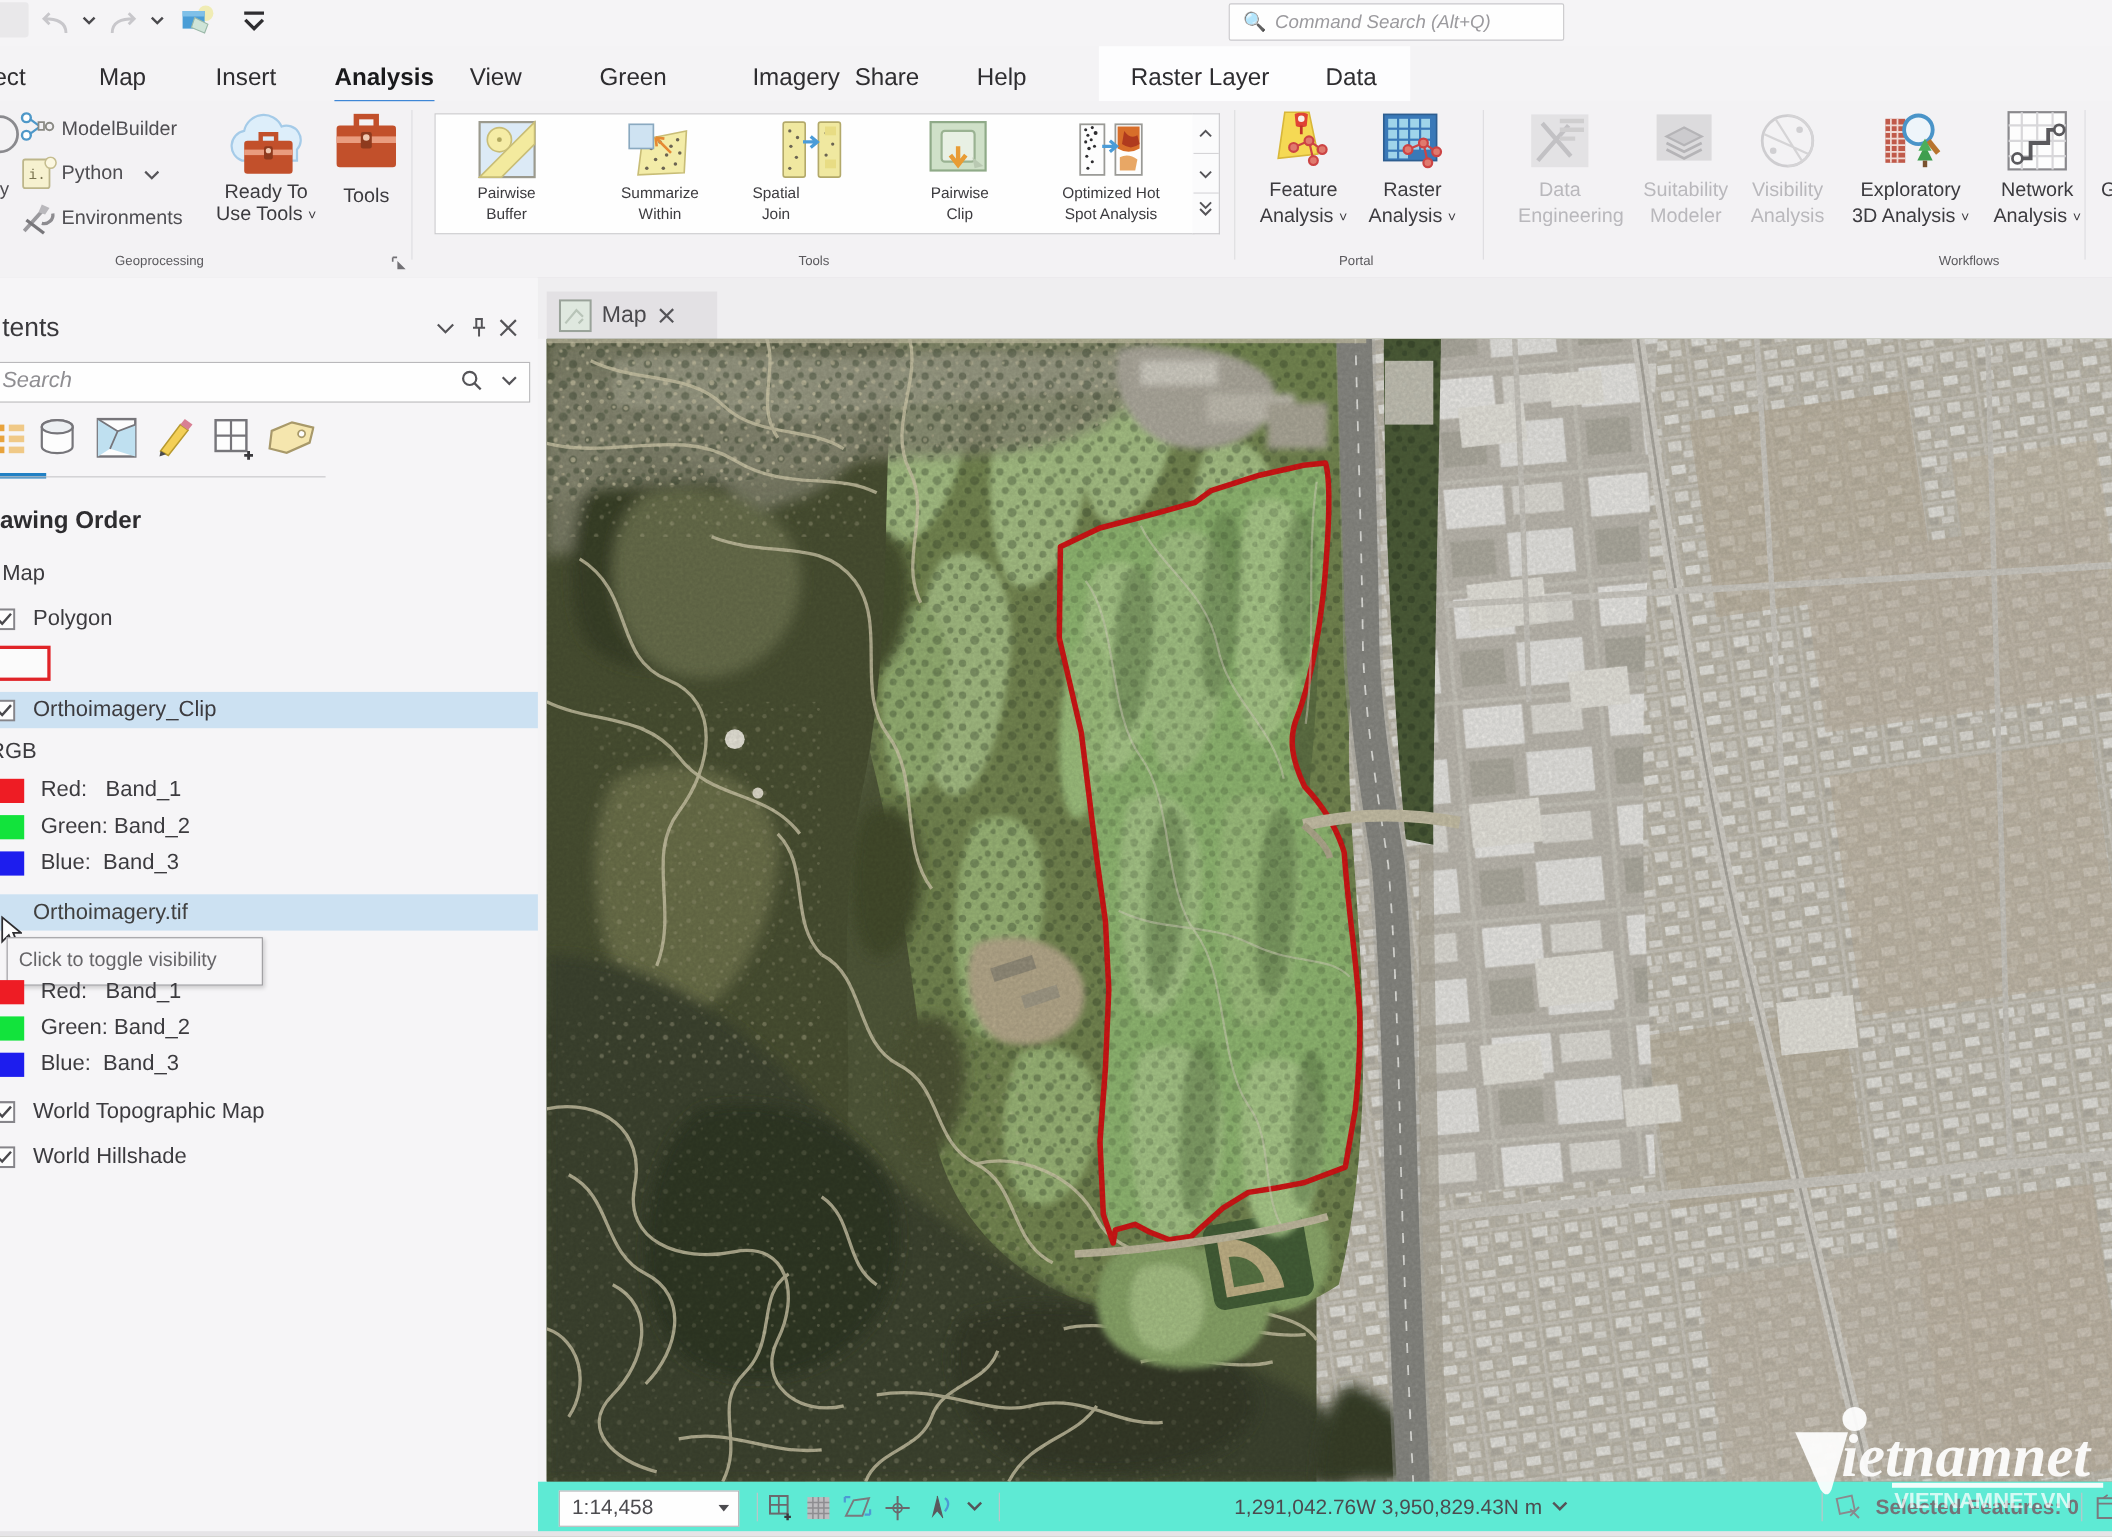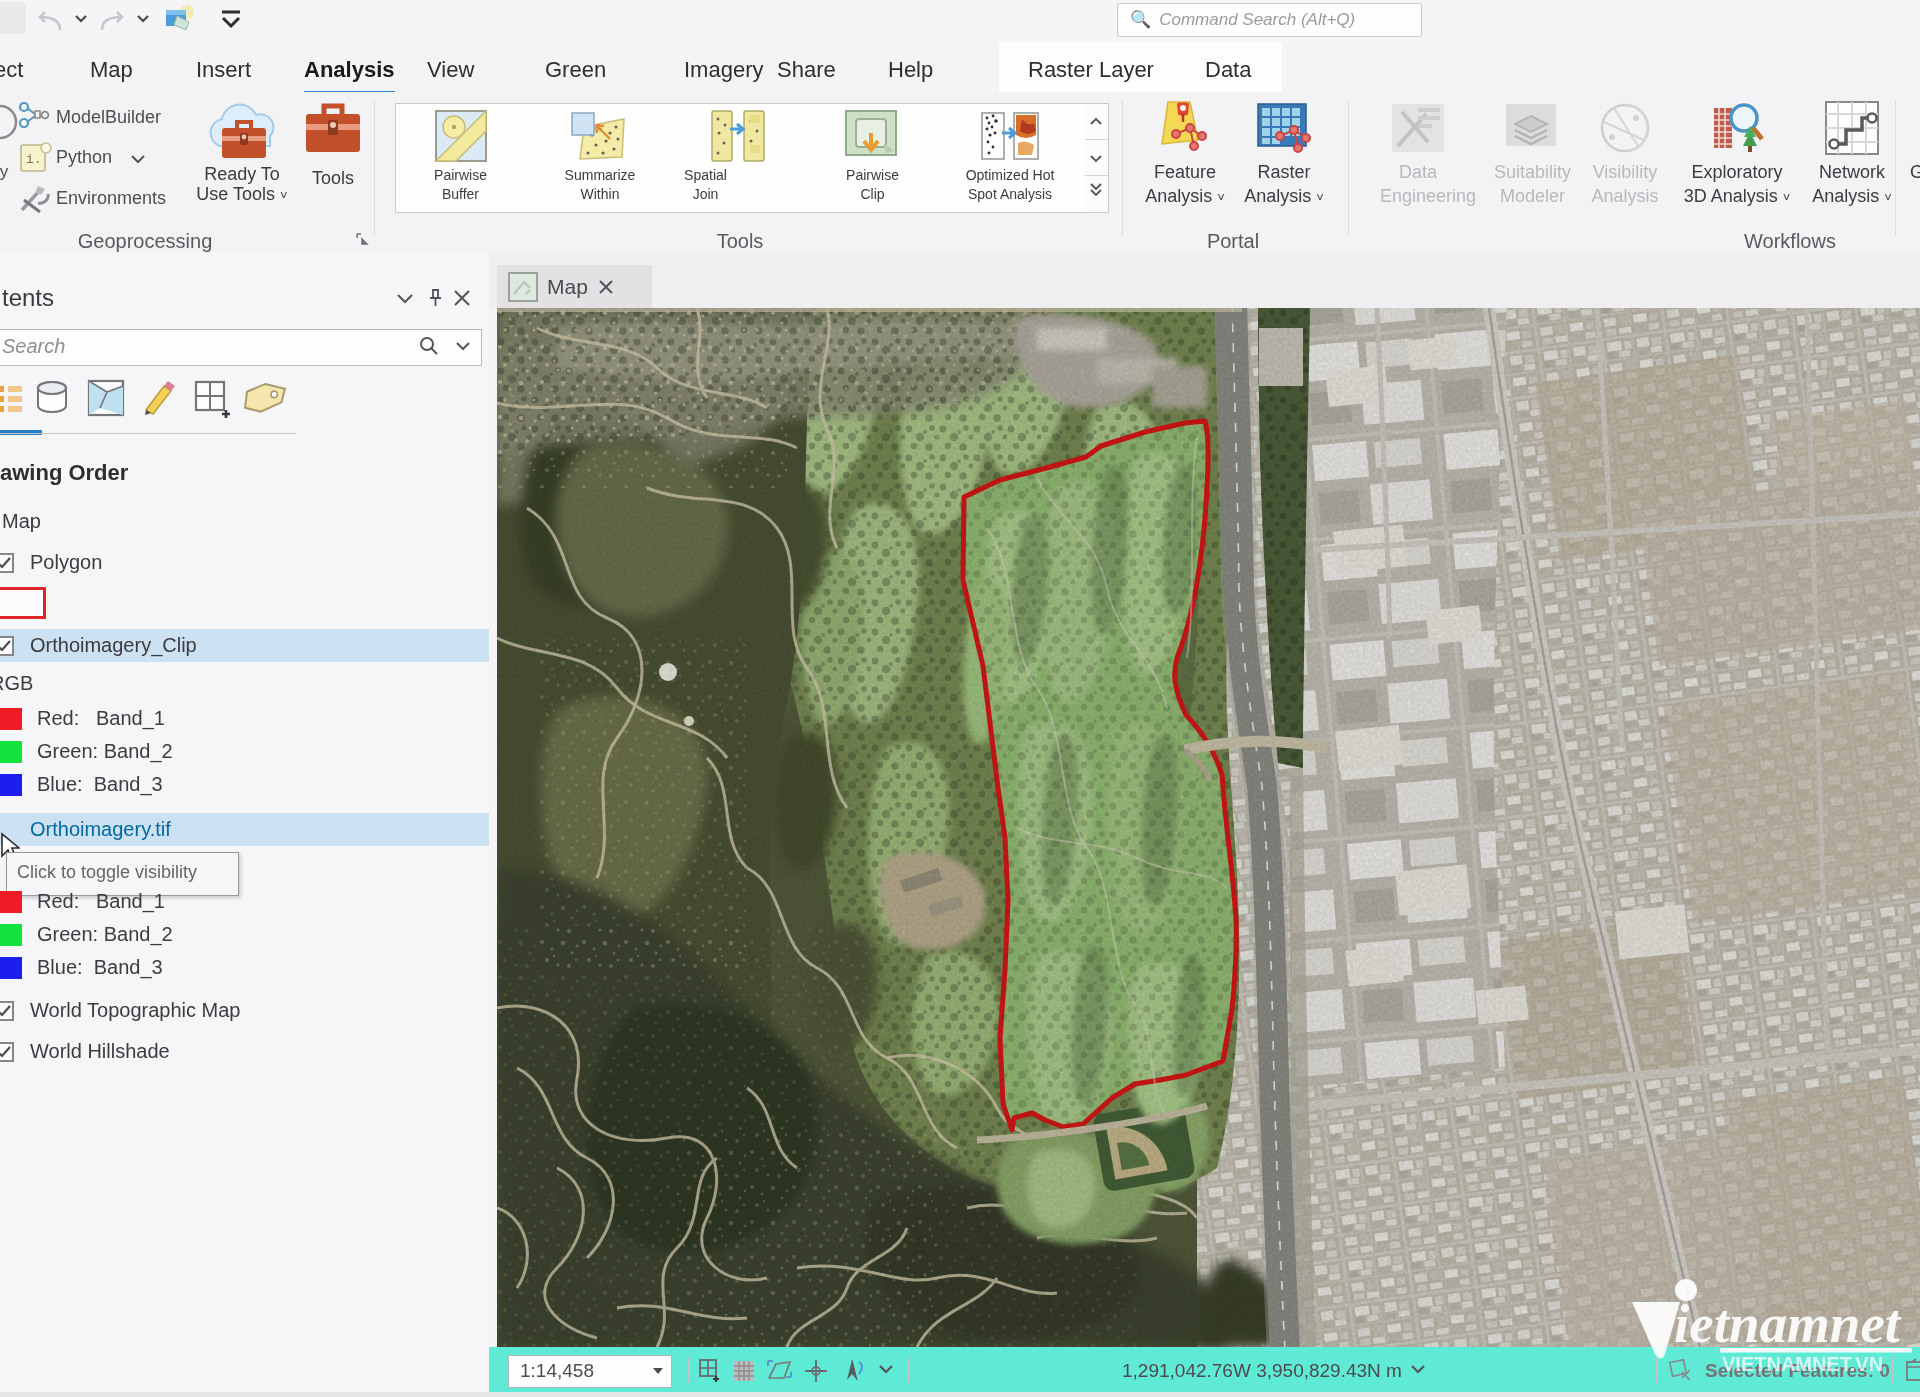--- a/index.html
+++ b/index.html
@@ -11,21 +11,21 @@
   #cmdsearch{left:1117px;top:3px;width:303px;height:32px;background:#fefefe;border:1px solid #c9c8cb;border-radius:2px;color:#9b9a9e;font-style:italic;font-size:17px;line-height:32px;}
   
   #tabrow{left:0;top:42px;width:1920px;height:50px;background:#f4f3f5;}
   .tab{position:absolute;top:15px;font-size:22px;color:#2e2d30;}
   #ctxbox{left:999px;top:0px;width:283px;height:50px;background:#fdfdfe;}
   
   #ribbon{left:0;top:92px;width:1920px;height:160px;background:#f3f2f4;border-bottom:1px solid #d7d6d9;}
   .rlbl{position:absolute;font-size:17px;color:#4f4e52;white-space:nowrap;}
   .rlbl2{position:absolute;font-size:14px;color:#3c3b3f;text-align:center;line-height:17px;white-space:nowrap;}
   .gray{color:#b9b8bc !important;}
-  .grplbl{position:absolute;font-size:20px;color:#5a595d;text-align:center;top:138px;}
+  .grplbl{position:absolute;font-size:12px;color:#5a595d;text-align:center;top:138px;}
   .vsep{position:absolute;top:8px;width:1px;height:136px;background:#dddcdf;}
   
   #panel{left:0;top:252px;width:489px;height:1140px;background:#f6f5f7;}
   
   #docstrip{left:489px;top:252px;width:1431px;height:56px;background:#efeef0;}
   #maptab{left:8px;top:13px;width:155px;height:43px;background:#e3e1e4;}
   
   #map{left:497px;top:308px;width:1423px;height:1039px;background:#56603f;}
   
   #statusbar{left:489px;top:1347px;width:1431px;height:45px;background:#5eead4;}
@@ -384,21 +384,21 @@
       </svg>
     <div class="abs" style="left:30px;top:382px;font-size:20px;color:#3c3b3f;">Orthoimagery_Clip</div>
     <div class="abs" style="left:-10px;top:420px;font-size:20px;color:#3c3b3f;">RGB</div>
     <div class="abs" style="left:-10px;top:456px;width:32px;height:22px;background:#ee1c24;"></div>
     <div class="abs" style="left:37px;top:455px;font-size:20px;color:#3c3b3f;">Red:&nbsp;&nbsp;&nbsp;Band_1</div>
     <div class="abs" style="left:-10px;top:489px;width:32px;height:22px;background:#12e33c;"></div>
     <div class="abs" style="left:37px;top:488px;font-size:20px;color:#3c3b3f;">Green: Band_2</div>
     <div class="abs" style="left:-10px;top:522px;width:32px;height:22px;background:#1d1dee;"></div>
     <div class="abs" style="left:37px;top:521px;font-size:20px;color:#3c3b3f;">Blue:&nbsp;&nbsp;Band_3</div>
     <div class="abs" style="left:0px;top:561px;width:489px;height:33px;background:#cce1f2;"></div>
-    <div class="abs" style="left:30px;top:566px;font-size:20px;color:#0369a1;">Orthoimagery.tif</div>
+    <div class="abs" style="left:30px;top:566px;font-size:20px;color:#404040;">Orthoimagery.tif</div>
     <svg class="abs" style="left:-2px;top:580px;" width="22" height="30" viewBox="0 0 22 30">
         <path d="M4 2 L4 24 L10 18 L14 28 L18 26 L14 16 L21 16 z" fill="#fdfdfd" stroke="#2e2d30" stroke-width="1.6"></path>
       </svg>
     <div class="abs" style="left:6px;top:600px;width:231px;height:42px;background:#f6f5f7;border:1px solid #99989c;box-shadow:2px 2px 4px rgba(0,0,0,0.18);"></div>
     <div class="abs" style="left:17px;top:610px;font-size:18px;color:#666568;">Click to toggle visibility</div>
     <div class="abs" style="left:-10px;top:639px;width:32px;height:22px;background:#ee1c24;"></div>
     <div class="abs" style="left:37px;top:638px;font-size:20px;color:#3c3b3f;">Red:&nbsp;&nbsp;&nbsp;Band_1</div>
     <div class="abs" style="left:-10px;top:672px;width:32px;height:22px;background:#12e33c;"></div>
     <div class="abs" style="left:37px;top:671px;font-size:20px;color:#3c3b3f;">Green: Band_2</div>
     <div class="abs" style="left:-10px;top:705px;width:32px;height:22px;background:#1d1dee;"></div>

